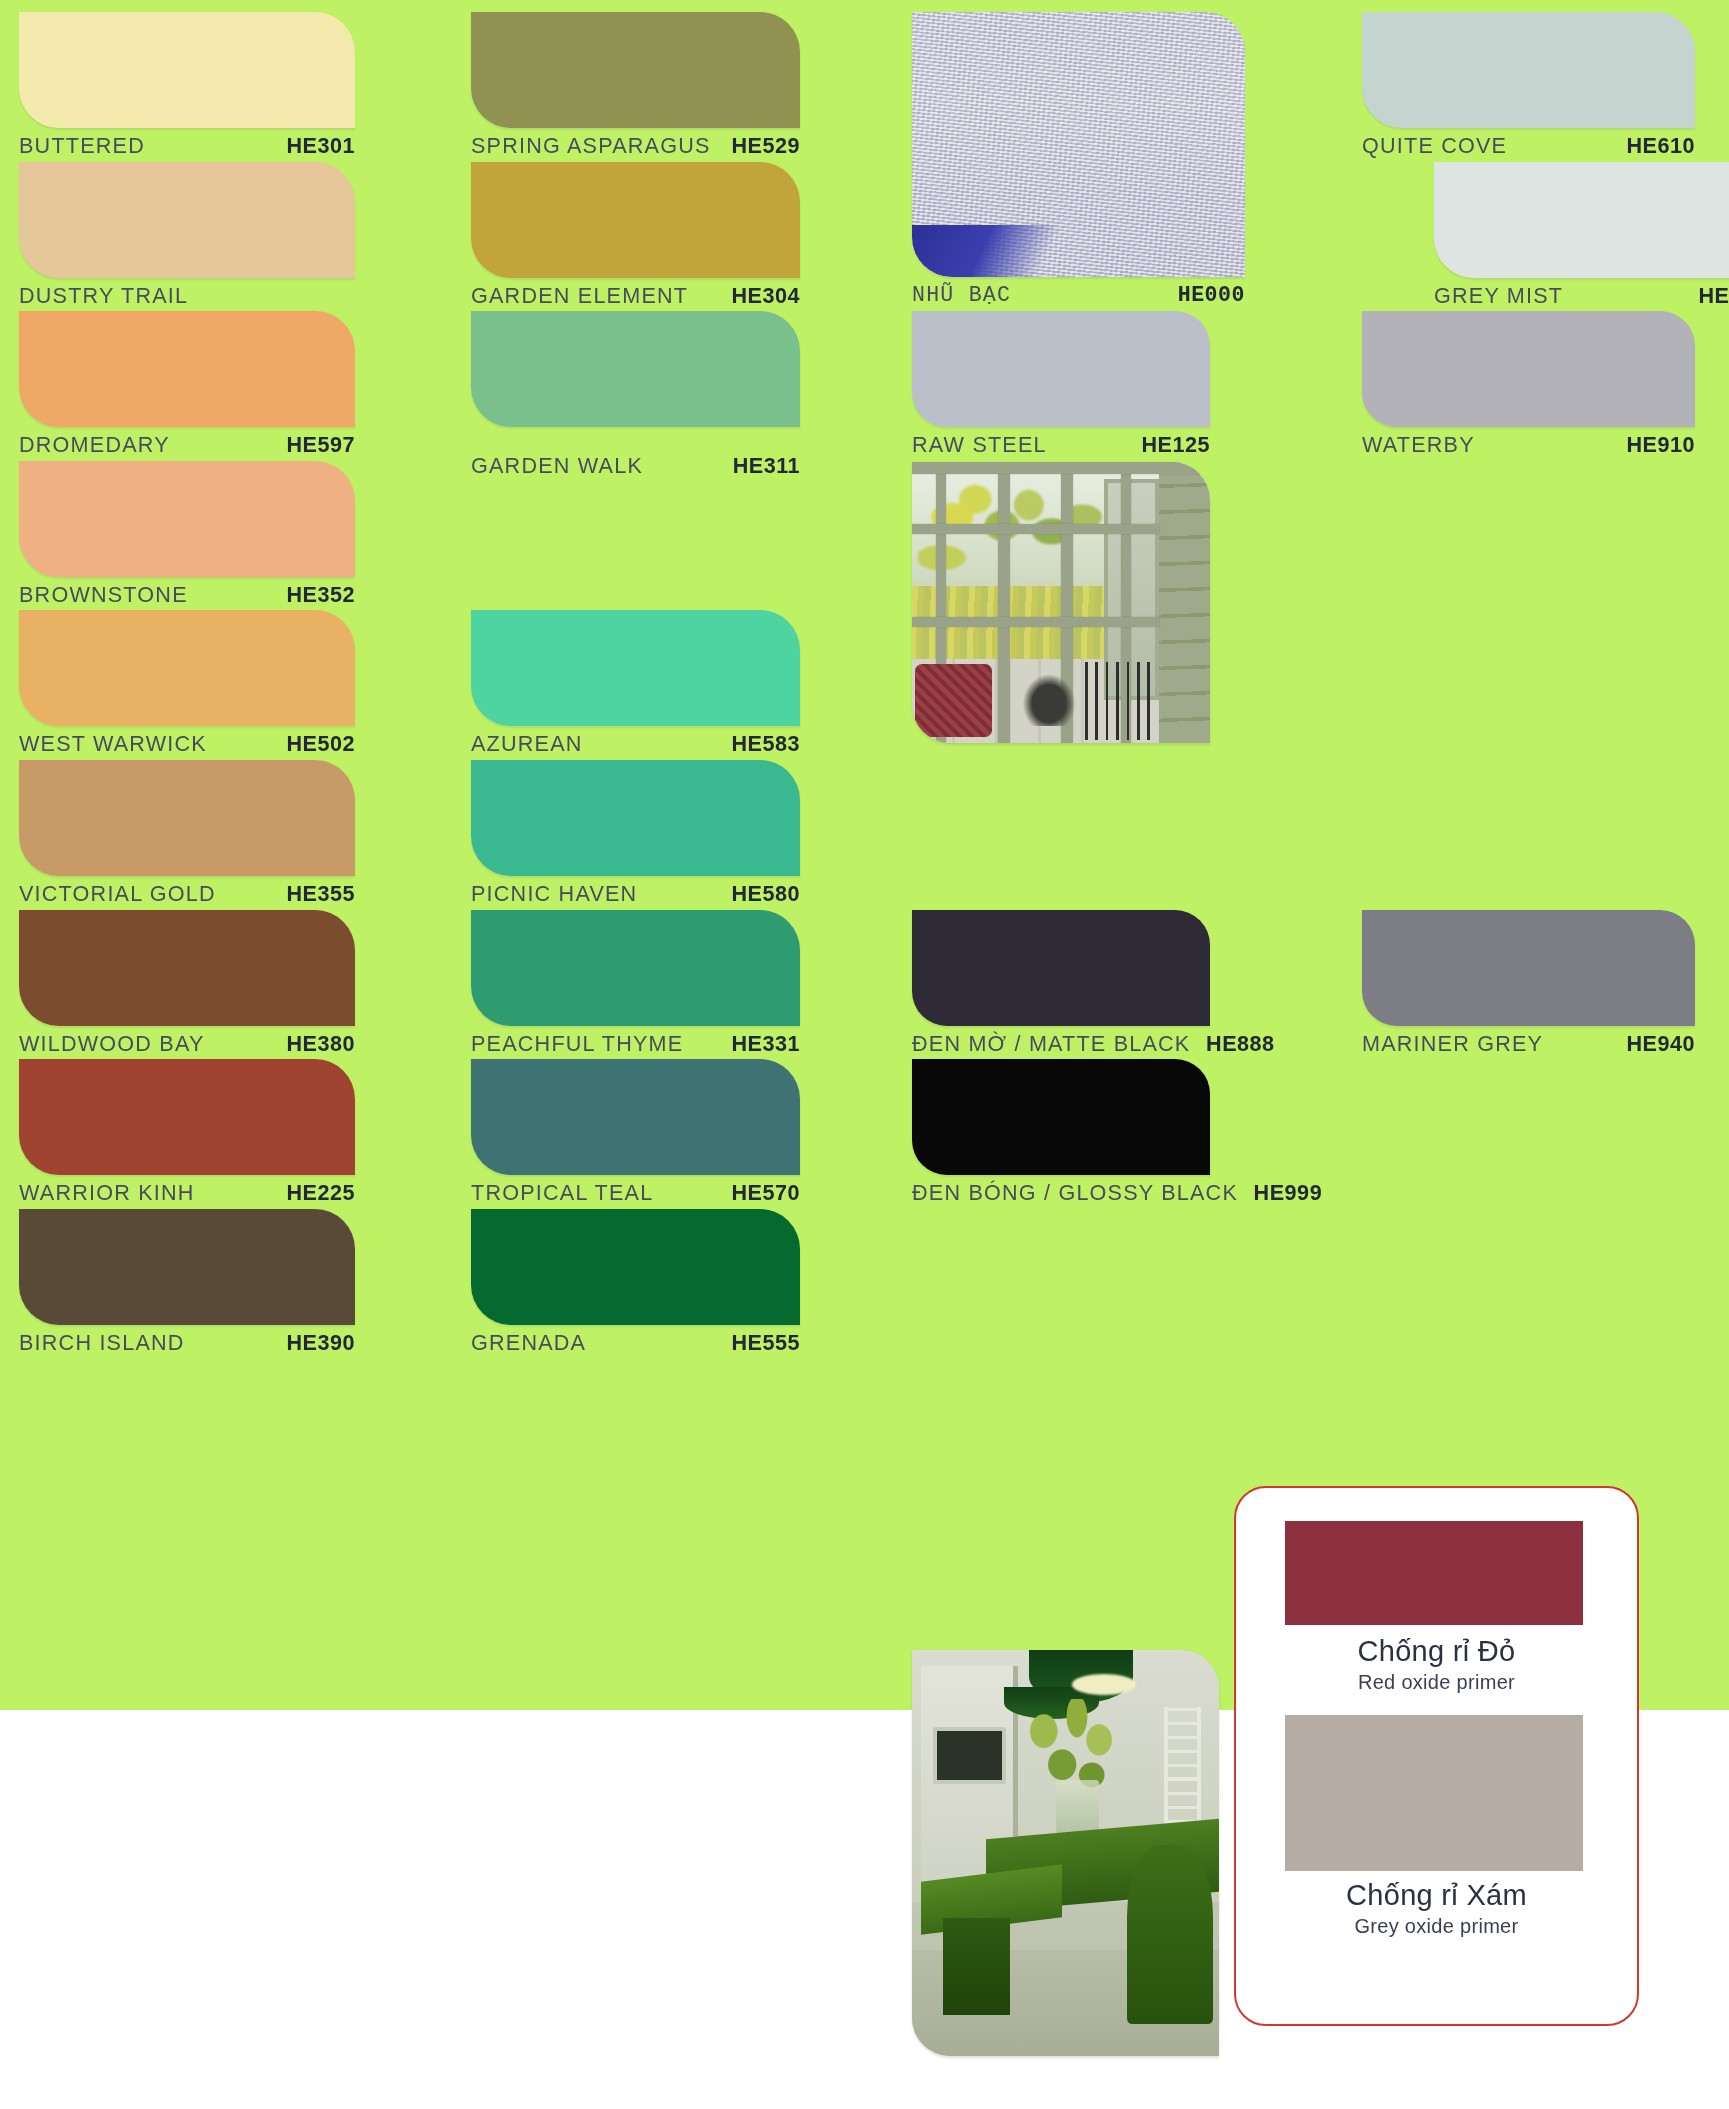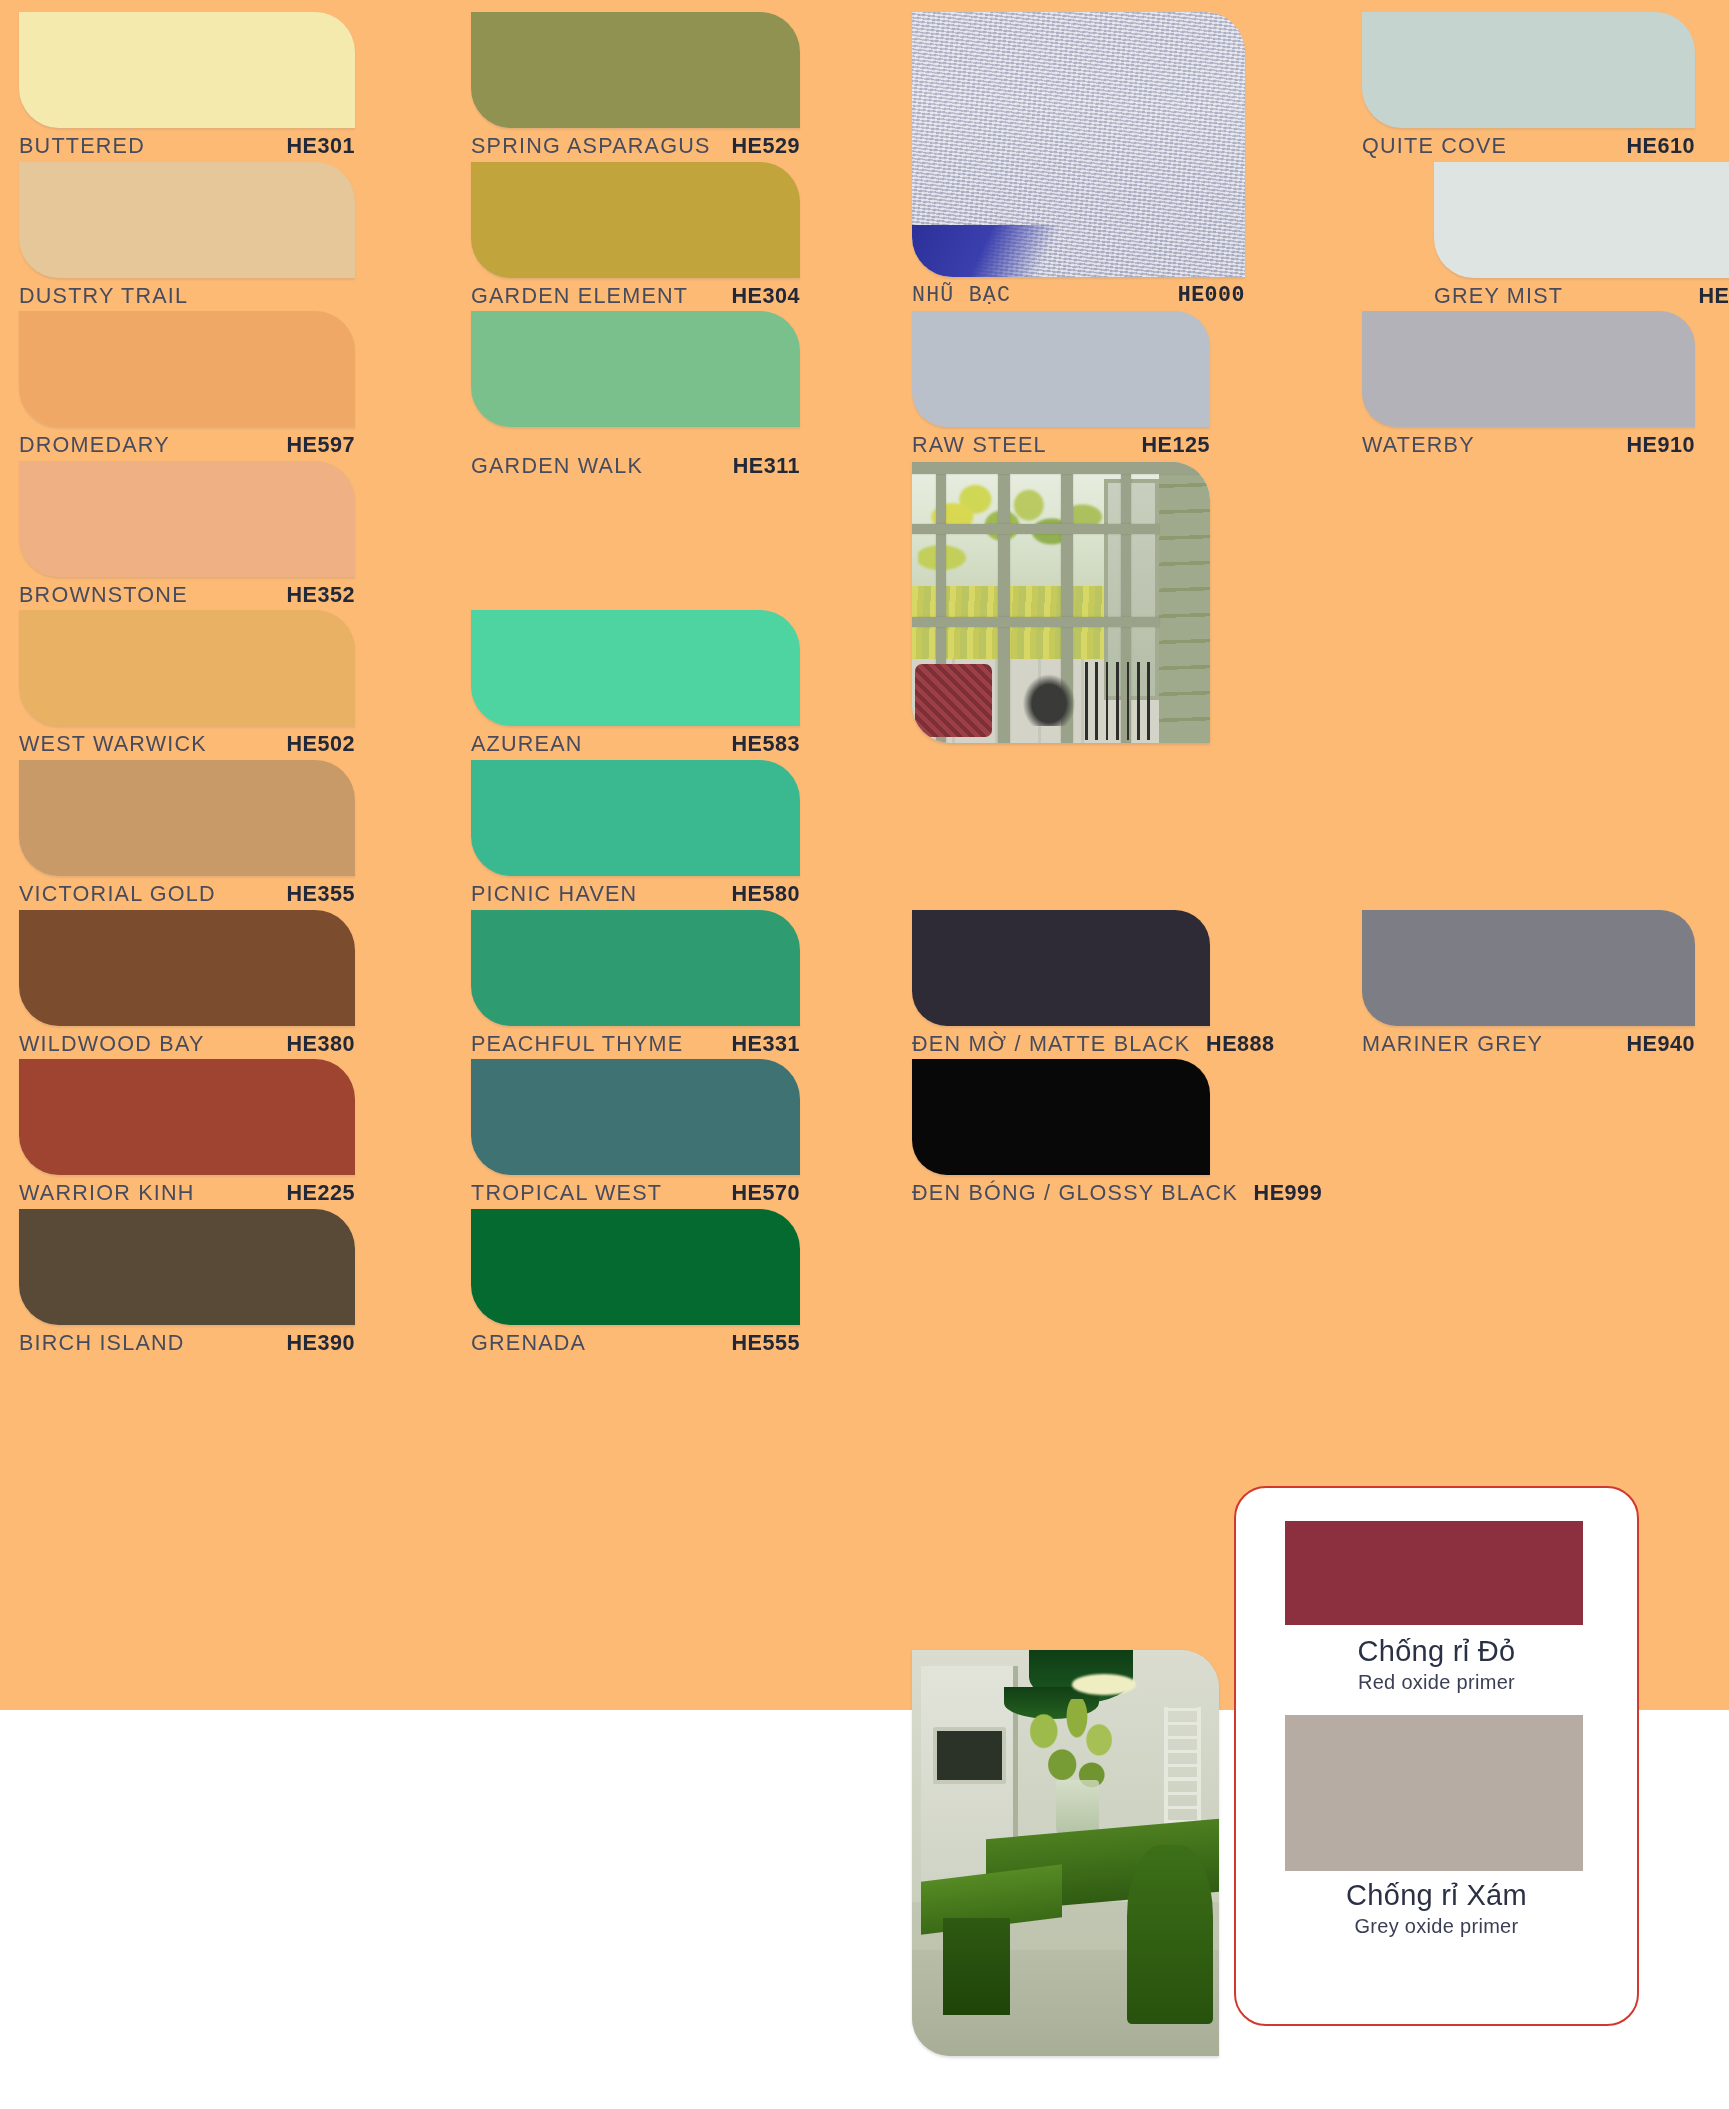--- a/index.html
+++ b/index.html
@@ -4,21 +4,21 @@
 <style>
   html,body{margin:0;padding:0;}
   body{
     width:1729px;height:2110px;
     background:#ffffff;
     font-family:"Liberation Sans", sans-serif;
     position:relative;
     overflow:hidden;
     -webkit-font-smoothing:antialiased;
   }
-  .sheet{position:absolute;left:0;top:0;width:1729px;height:1710px;background:#fdba74;}
+  .sheet{position:absolute;left:0;top:0;width:1729px;height:1710px;background:#bef264;}
 
   
   .cell{position:absolute;}
   .chip{
     position:absolute;left:0;top:0;
     border-top-right-radius:40px;
     border-bottom-left-radius:40px;
     box-shadow:0 1.7px 1.7px rgba(120,120,130,.18);
   }
   .chip.sq{border-top-right-radius:35px;border-bottom-left-radius:35px;}
@@ -264,21 +264,21 @@
     <div class="chip" style="width:329px;height:116px;background:#2e9c70;"></div>
     <div class="lbl" style="top:121px;">
       <span class="nm">PEACHFUL THYME</span>
       <span class="cd">HE331</span>
     </div>
   </div>
 
   <div class="cell" style="left:471px;top:1059px;width:329px;height:156px;">
     <div class="chip" style="width:329px;height:116px;background:#3e7273;"></div>
     <div class="lbl" style="top:121px;">
-      <span class="nm">TROPICAL WEST</span>
+      <span class="nm">TROPICAL TEAL</span>
       <span class="cd">HE570</span>
     </div>
   </div>
 
   <div class="cell" style="left:471px;top:1209px;width:329px;height:156px;">
     <div class="chip" style="width:329px;height:116px;background:#056a2f;"></div>
     <div class="lbl" style="top:121px;">
       <span class="nm">GRENADA</span>
       <span class="cd">HE555</span>
     </div>

